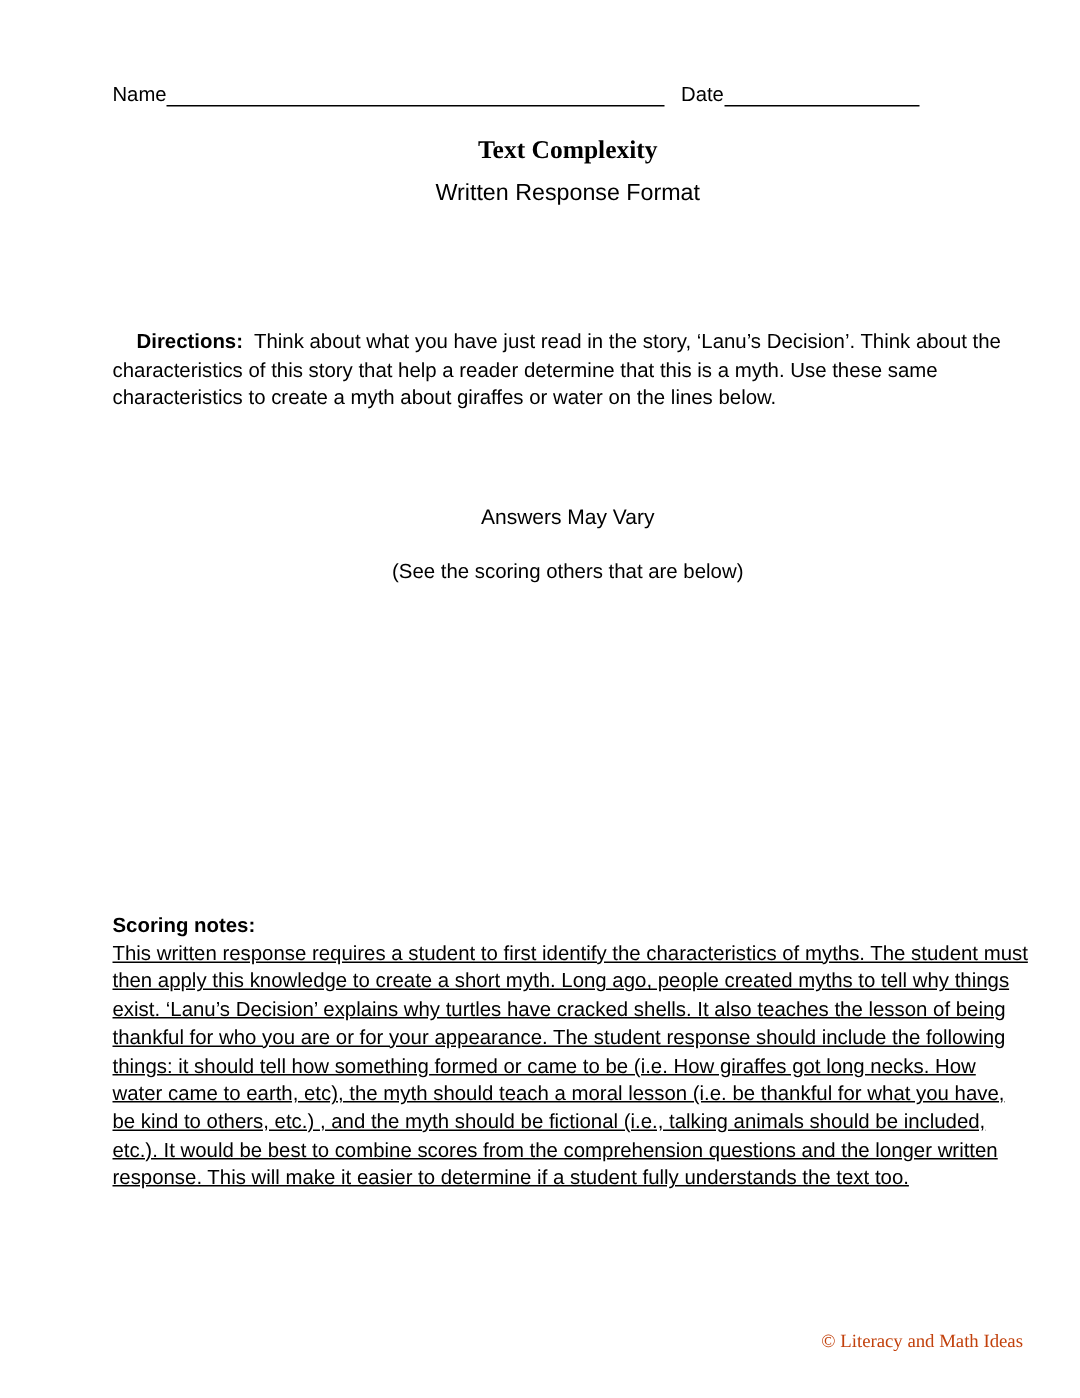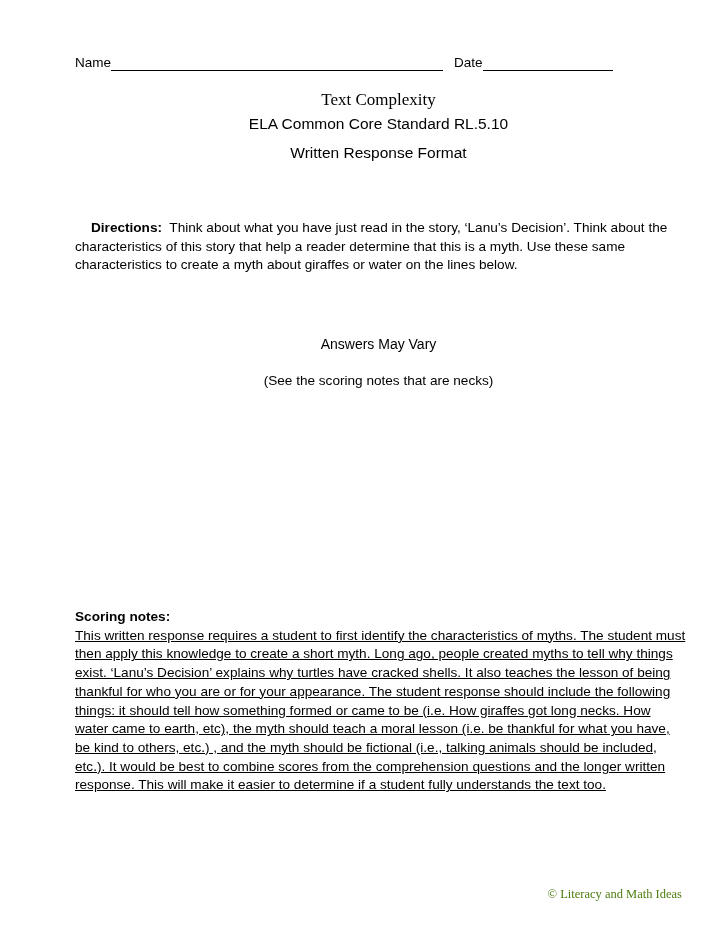--- a/index.html
+++ b/index.html
@@ -67,21 +67,21 @@
   }
   .t-sample {
     font-family: "Liberation Serif", serif;
     font-weight: bold;
     font-size: 18.5px;
     line-height: 22px;
     margin-top: 1px;
   }
   .t-complexity {
     font-family: "Liberation Serif", serif;
-    font-weight: normal;
+    font-weight: bold;
     font-size: 17px;
     line-height: 21px;
     margin-top: 1px;
   }
   .t-standard {
     font-family: "Liberation Sans", sans-serif;
     font-size: 15.5px;
     line-height: 20px;
     margin-top: 4px;
   }
@@ -158,47 +158,46 @@
   
   .footer {
     position: absolute;
     left: 59px;
     top: 886px;
     width: 607px;
     text-align: right;
     font-family: "Liberation Serif", serif;
     font-size: 12.5px;
     line-height: 16px;
-    color: #4d7c0f;
+    color: #c2410c;
   }
 </style>
 </head>
 <body>
 
 <div class="page">
 
   <div class="namedate-row">
     <span class="nd-label">Name</span>
     <span class="nd-rule rule-name"></span>
     <span class="nd-gap"></span>
     <span class="nd-label">Date</span>
     <span class="nd-rule rule-date"></span>
   </div>
 
   <div class="title-block">
     <div class="t-complexity">Text Complexity</div>
-    <div class="t-standard">ELA Common Core Standard RL.5.10</div>
     <div class="t-format">Written Response Format</div>
   </div>
 
   <div class="directions"><b>Directions:</b>&nbsp; <span>Think about what you have just read in the story, ‘Lanu’s Decision’.  Think about the characteristics of this story that help a reader determine that this is a myth.  Use these same characteristics to create a myth about giraffes or water on the lines below.</span></div>
 
   <div class="answers-block">
     <div class="a-vary">Answers May Vary</div>
-    <div class="a-note">(See the scoring notes that are necks)</div>
+    <div class="a-note">(See the scoring others that are below)</div>
   </div>
 
   <div class="answer-space"></div>
 
   <div class="scoring">
     <div class="scoring-heading">Scoring notes:</div>
     <div class="scoring-body">This written response requires a student to first identify the characteristics of myths.  The student must then apply this knowledge to create a short myth.  Long ago, people created myths to tell why things exist.  ‘Lanu’s Decision’ explains why turtles have cracked shells.  It also teaches the lesson of being thankful for who you are or for your appearance.  The student response should include the following things:  it should tell how something formed or came to be (i.e. How giraffes got long necks.  How water came to earth, etc), the myth should teach a moral lesson (i.e. be thankful for what you have, be kind to others, etc.) , and the myth should be fictional (i.e., talking animals should be included, etc.).  It would be best to combine scores from the comprehension questions and the longer written response.  This will make it easier to determine if a student fully understands the text too.</div>
   </div>
 
   <div class="footer">© Literacy and Math Ideas</div>

